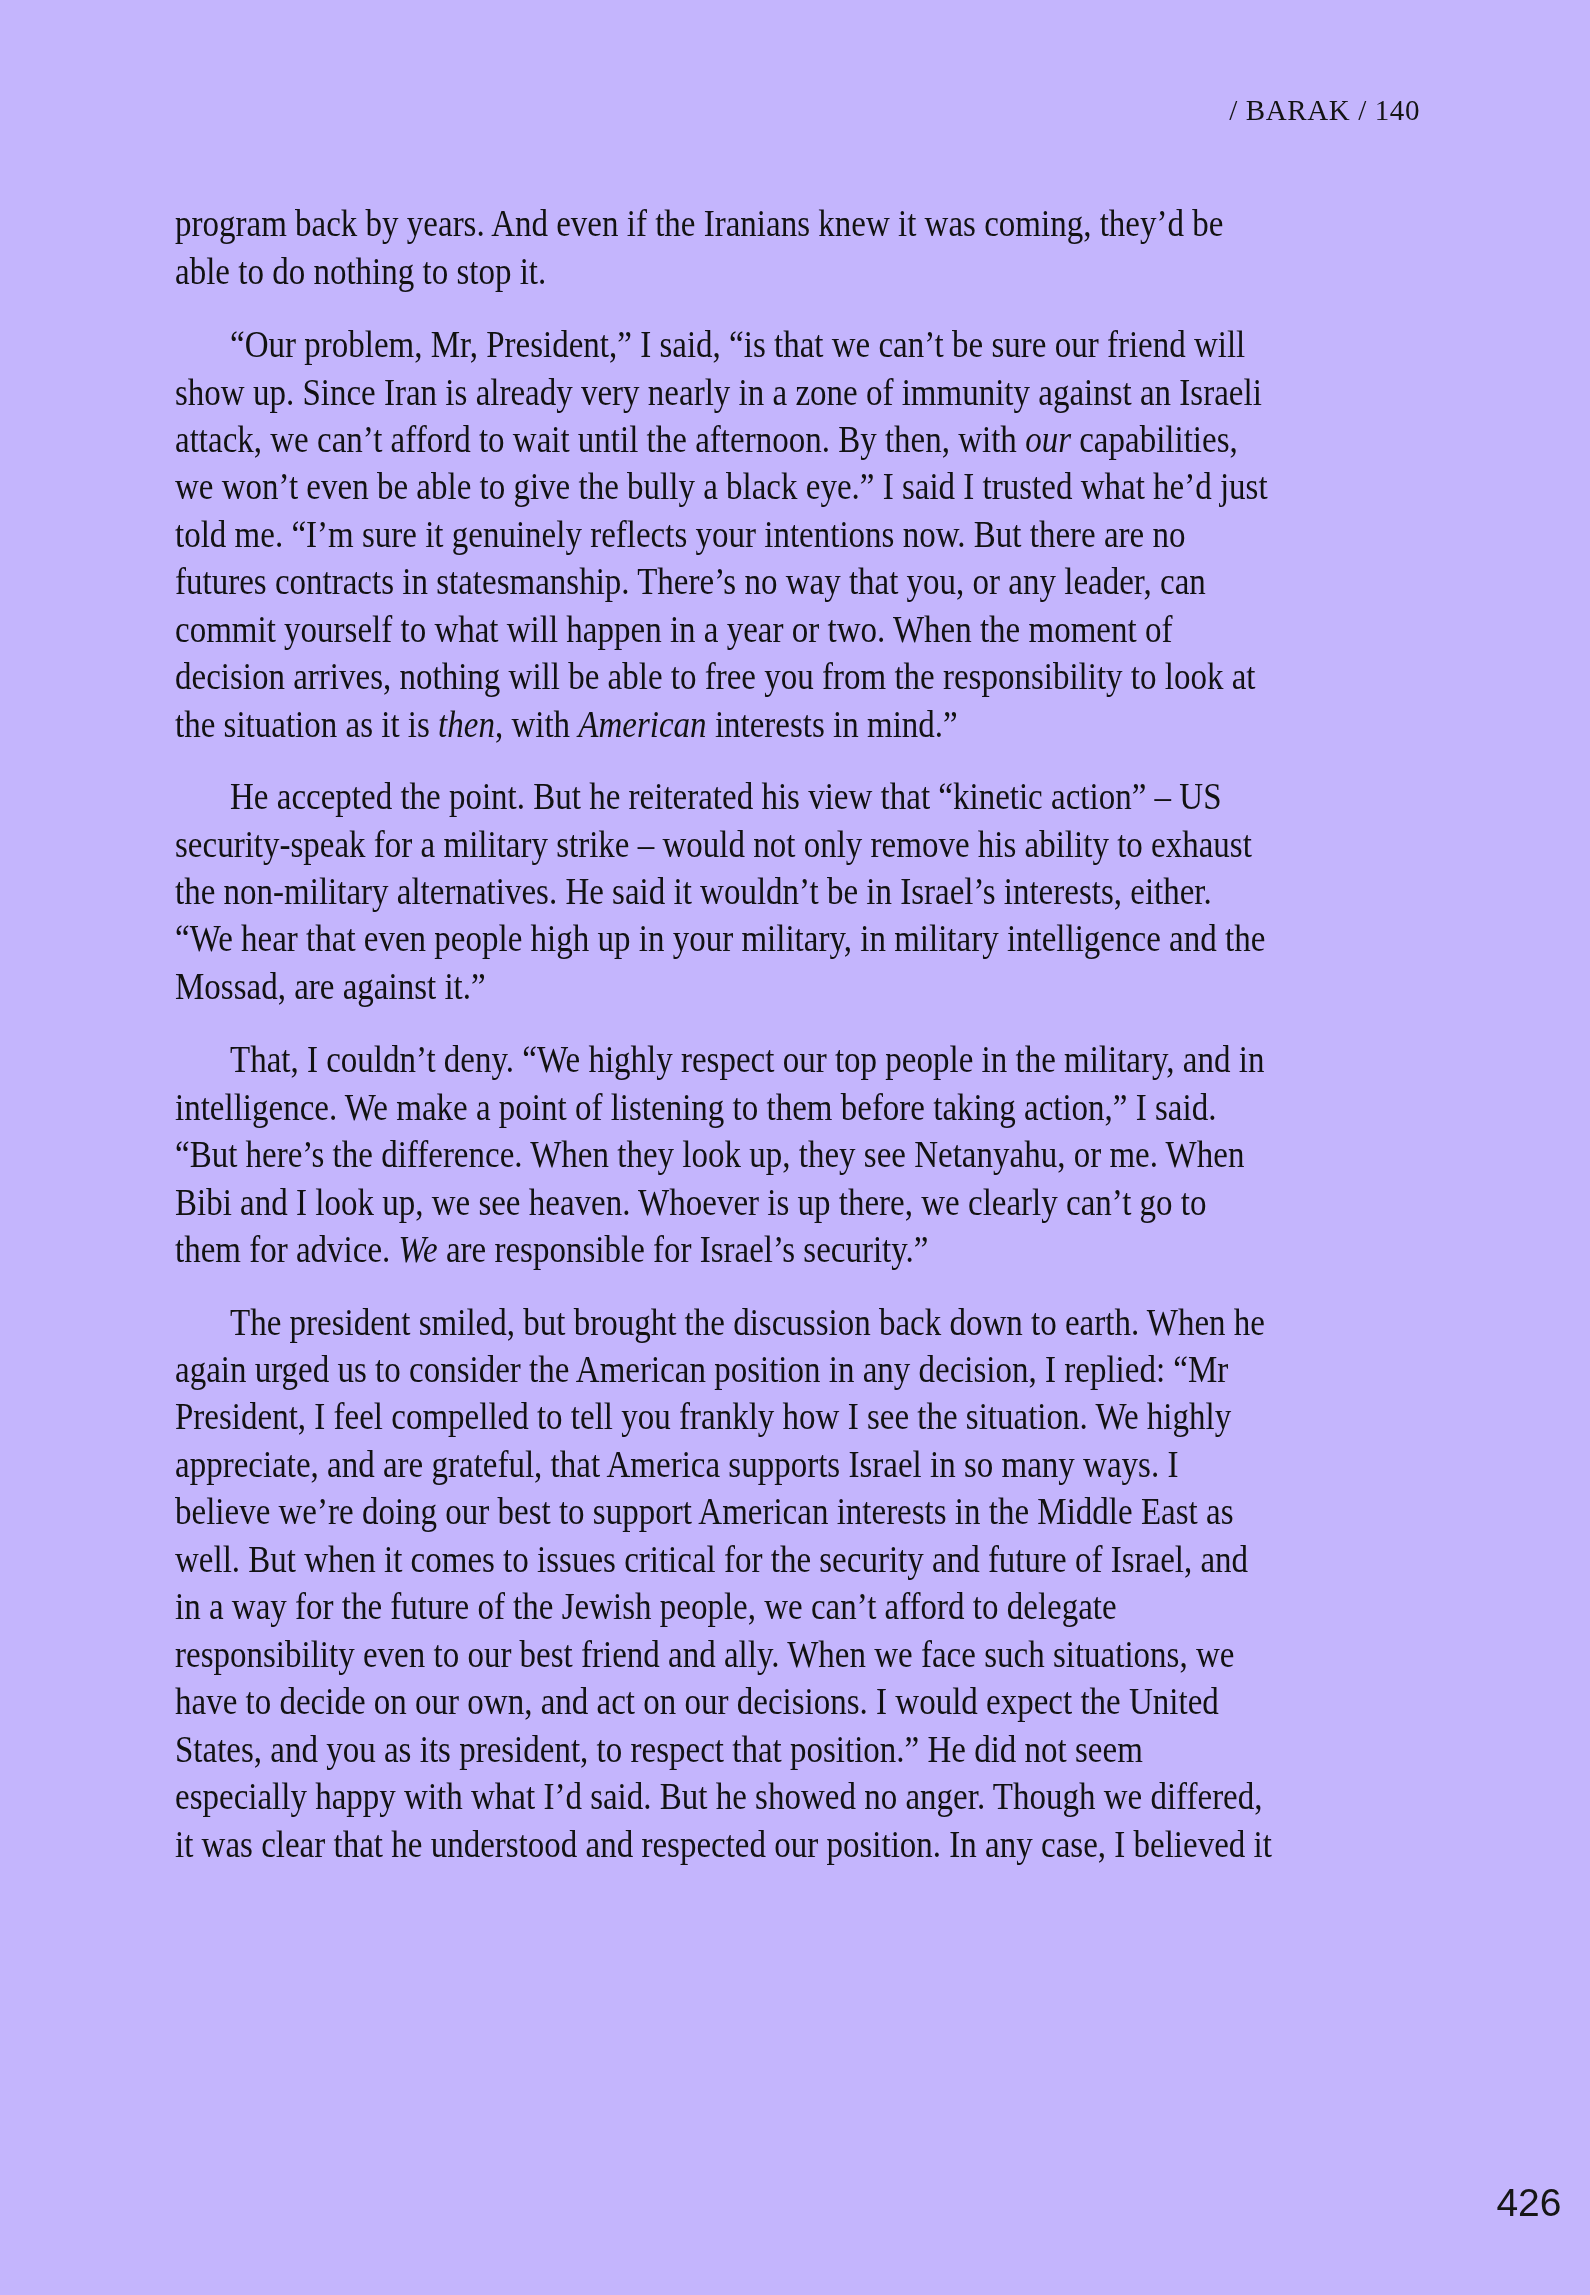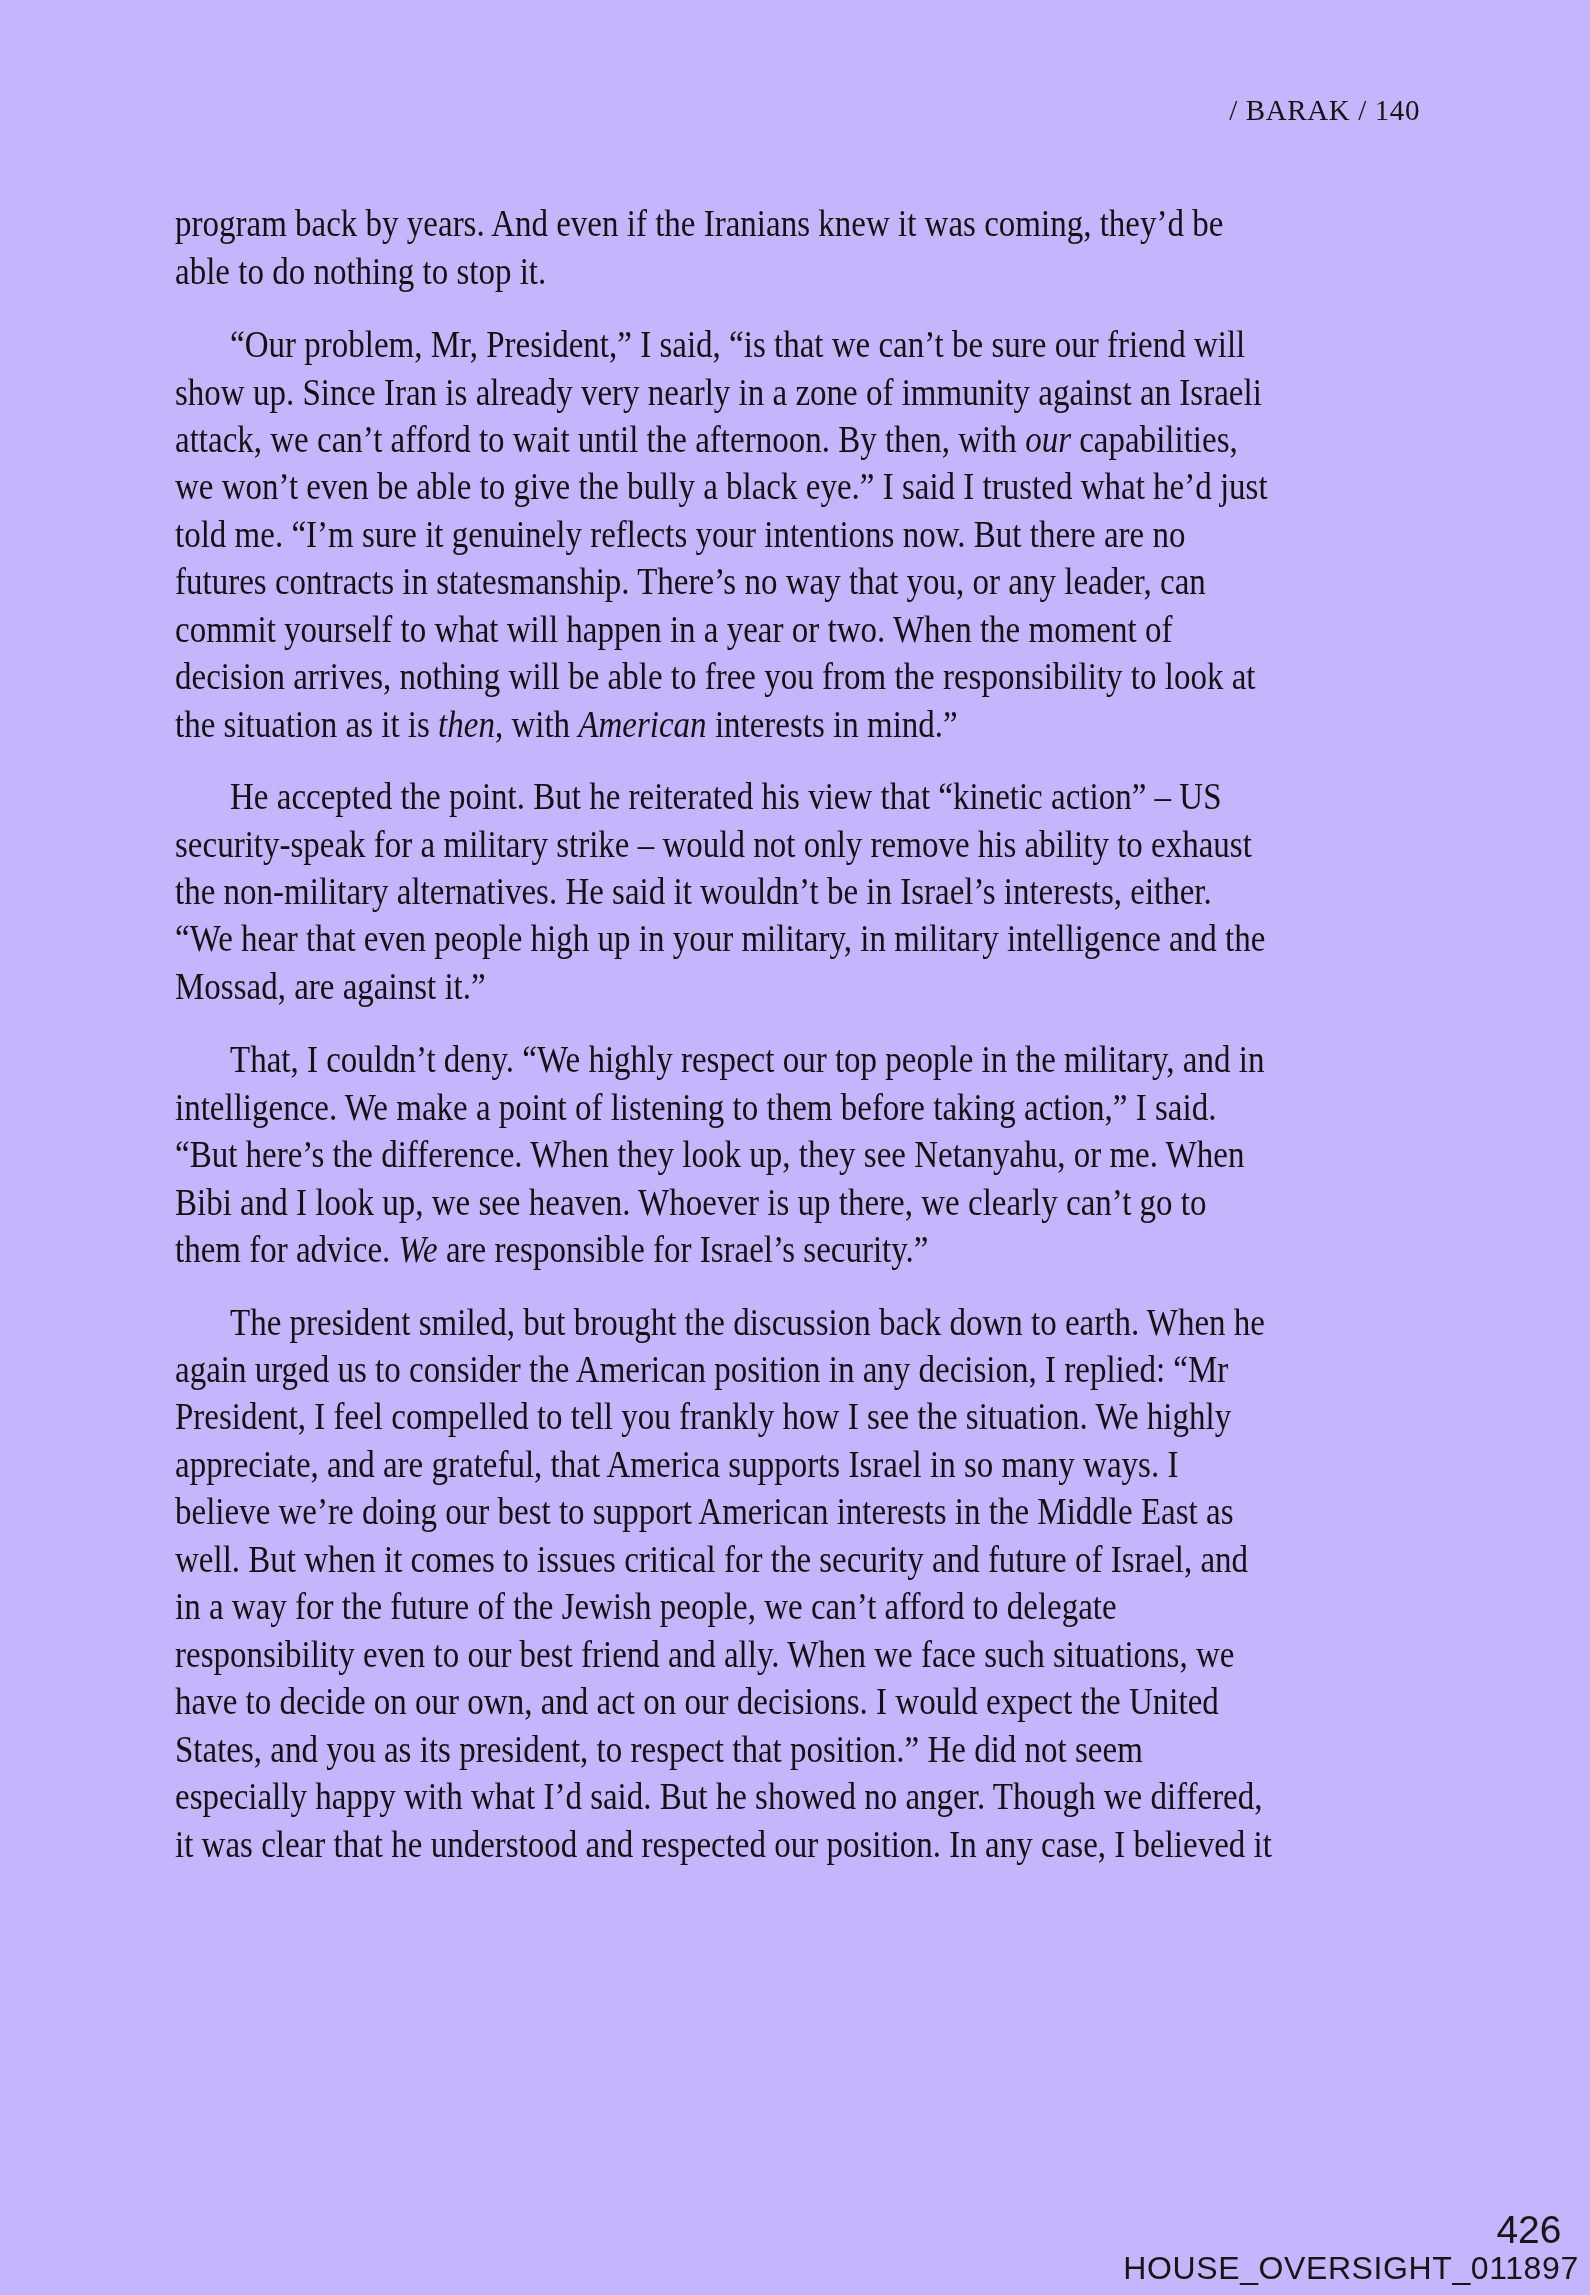--- a/index.html
+++ b/index.html
@@ -41,21 +41,20 @@
   .line { white-space: pre; }
   .para.indent .line:first-child { padding-left: 55px; }
   .seg-italic { font-style: italic; }
   .page-number {
     position: absolute;
     top: 2181px;
     right: 29.5px;
     font-family: "Liberation Sans", sans-serif;
     font-size: 39px;
     color: #161616;
-    margin-top: 27px;
   }
   .bates-stamp {
     position: absolute;
     top: 2250px;
     right: 12.2px;
     font-family: "Liberation Sans", sans-serif;
     font-size: 32px;
     letter-spacing: 0.6px;
     color: #161616;
     white-space: pre;
@@ -109,16 +108,15 @@
         <div class="line"><span class="seg">responsibility even to our best friend and ally. When we face such situations, we</span></div>
         <div class="line"><span class="seg">have to decide on our own, and act on our decisions. I would expect the United</span></div>
         <div class="line"><span class="seg">States, and you as its president, to respect that position.” He did not seem</span></div>
         <div class="line"><span class="seg">especially happy with what I’d said. But he showed no anger. Though we differed,</span></div>
         <div class="line"><span class="seg">it was clear that he understood and respected our position. In any case, I believed it</span></div>
       </div>
     </div>
 
   <div class="page-number">426</div>
 
-  <div class="bates-stamp">HOUSE_OVERSIGHT_011897</div>
 
 </div>
 
 
 </body></html>

